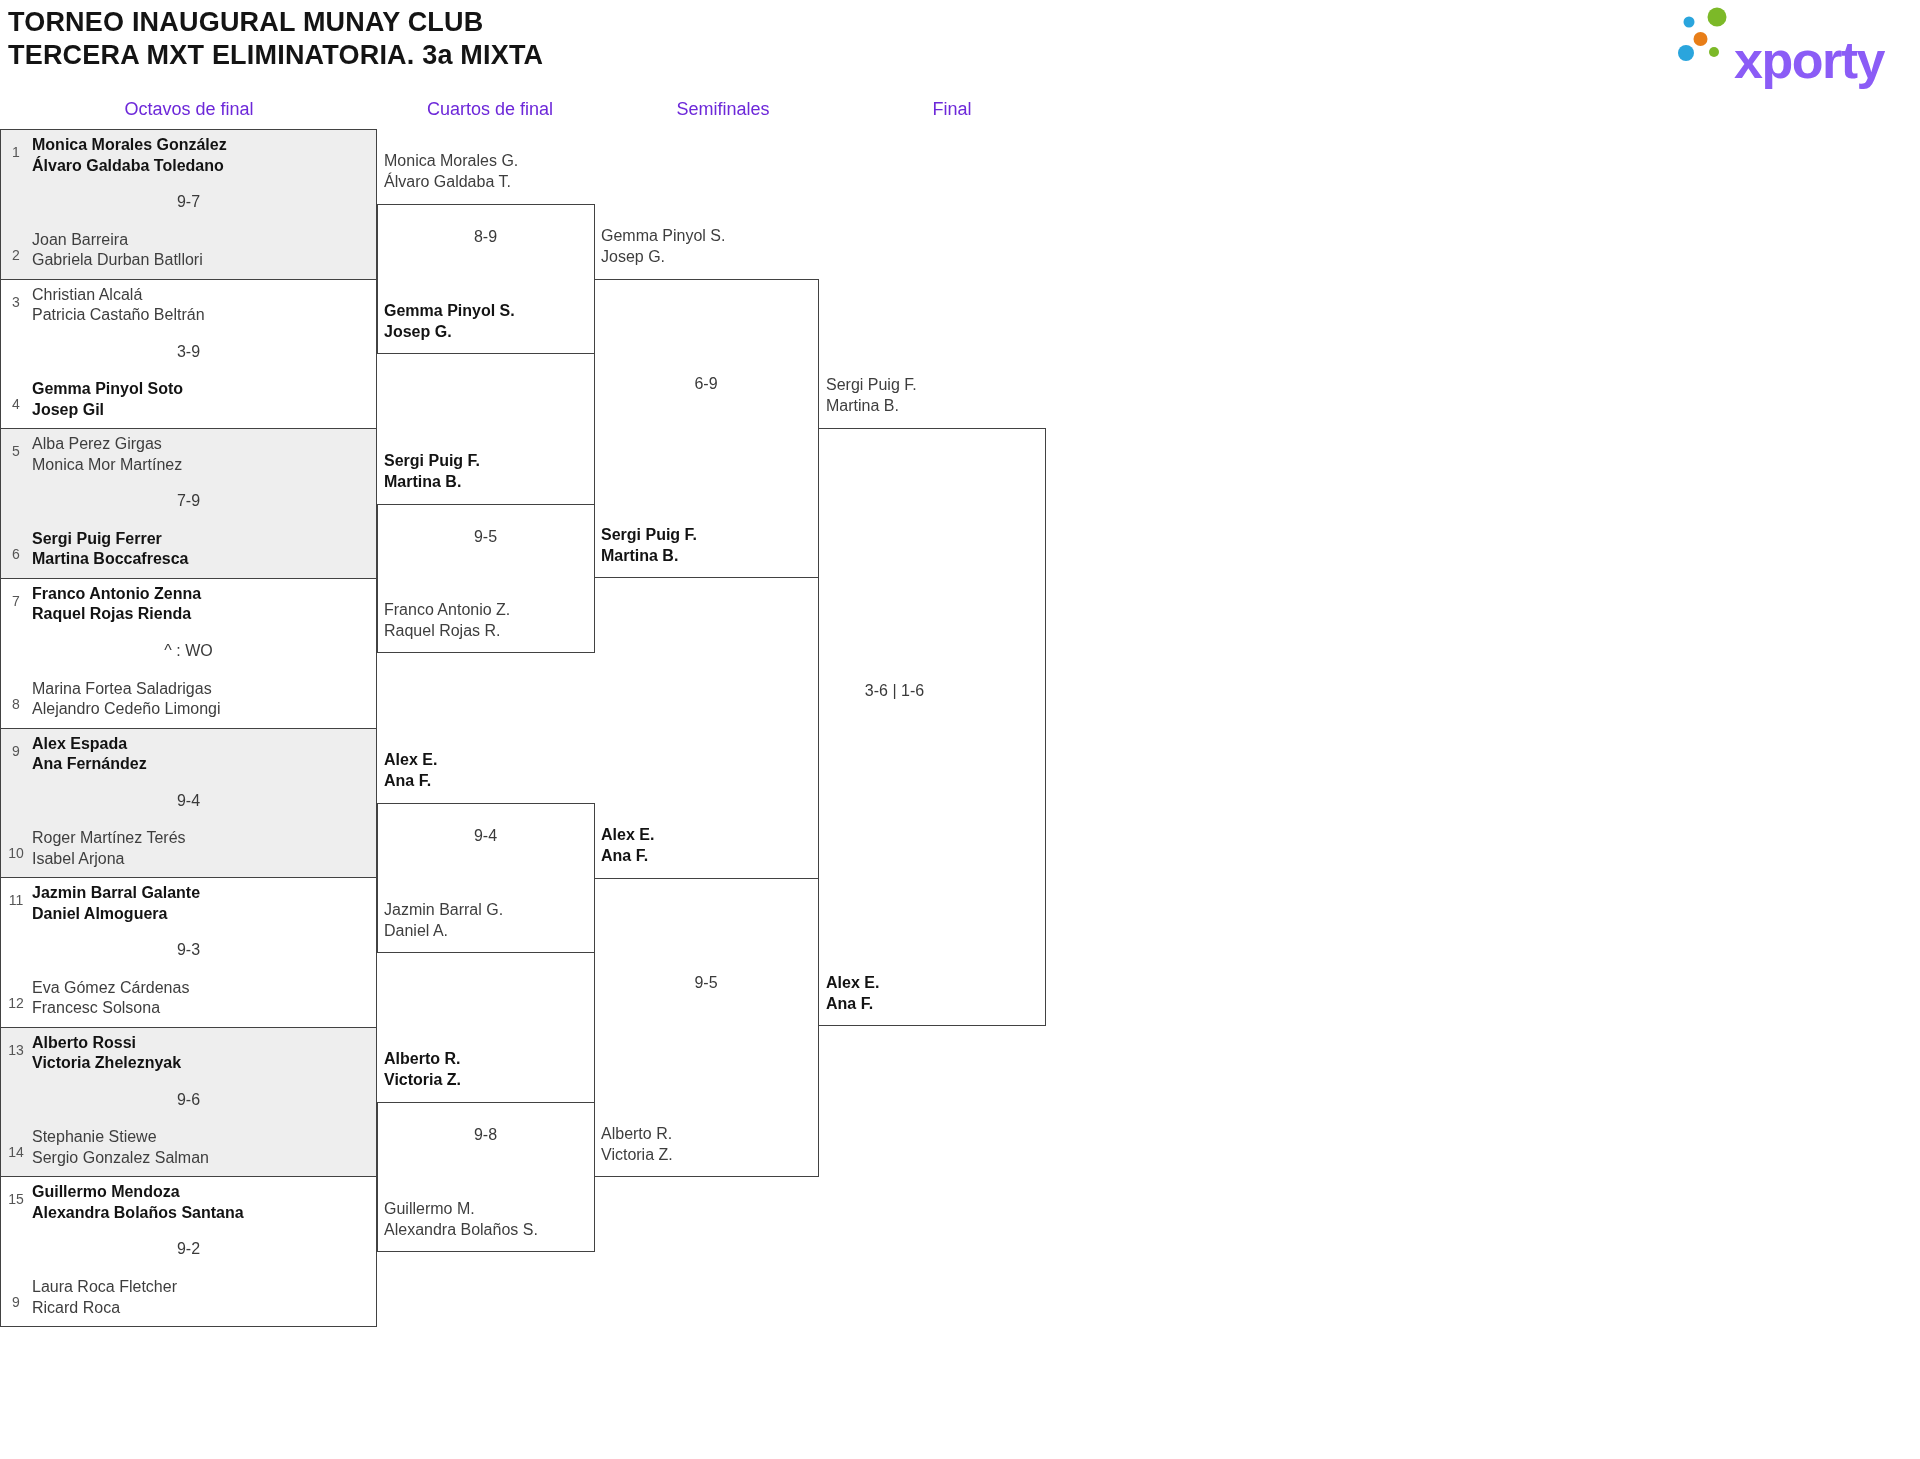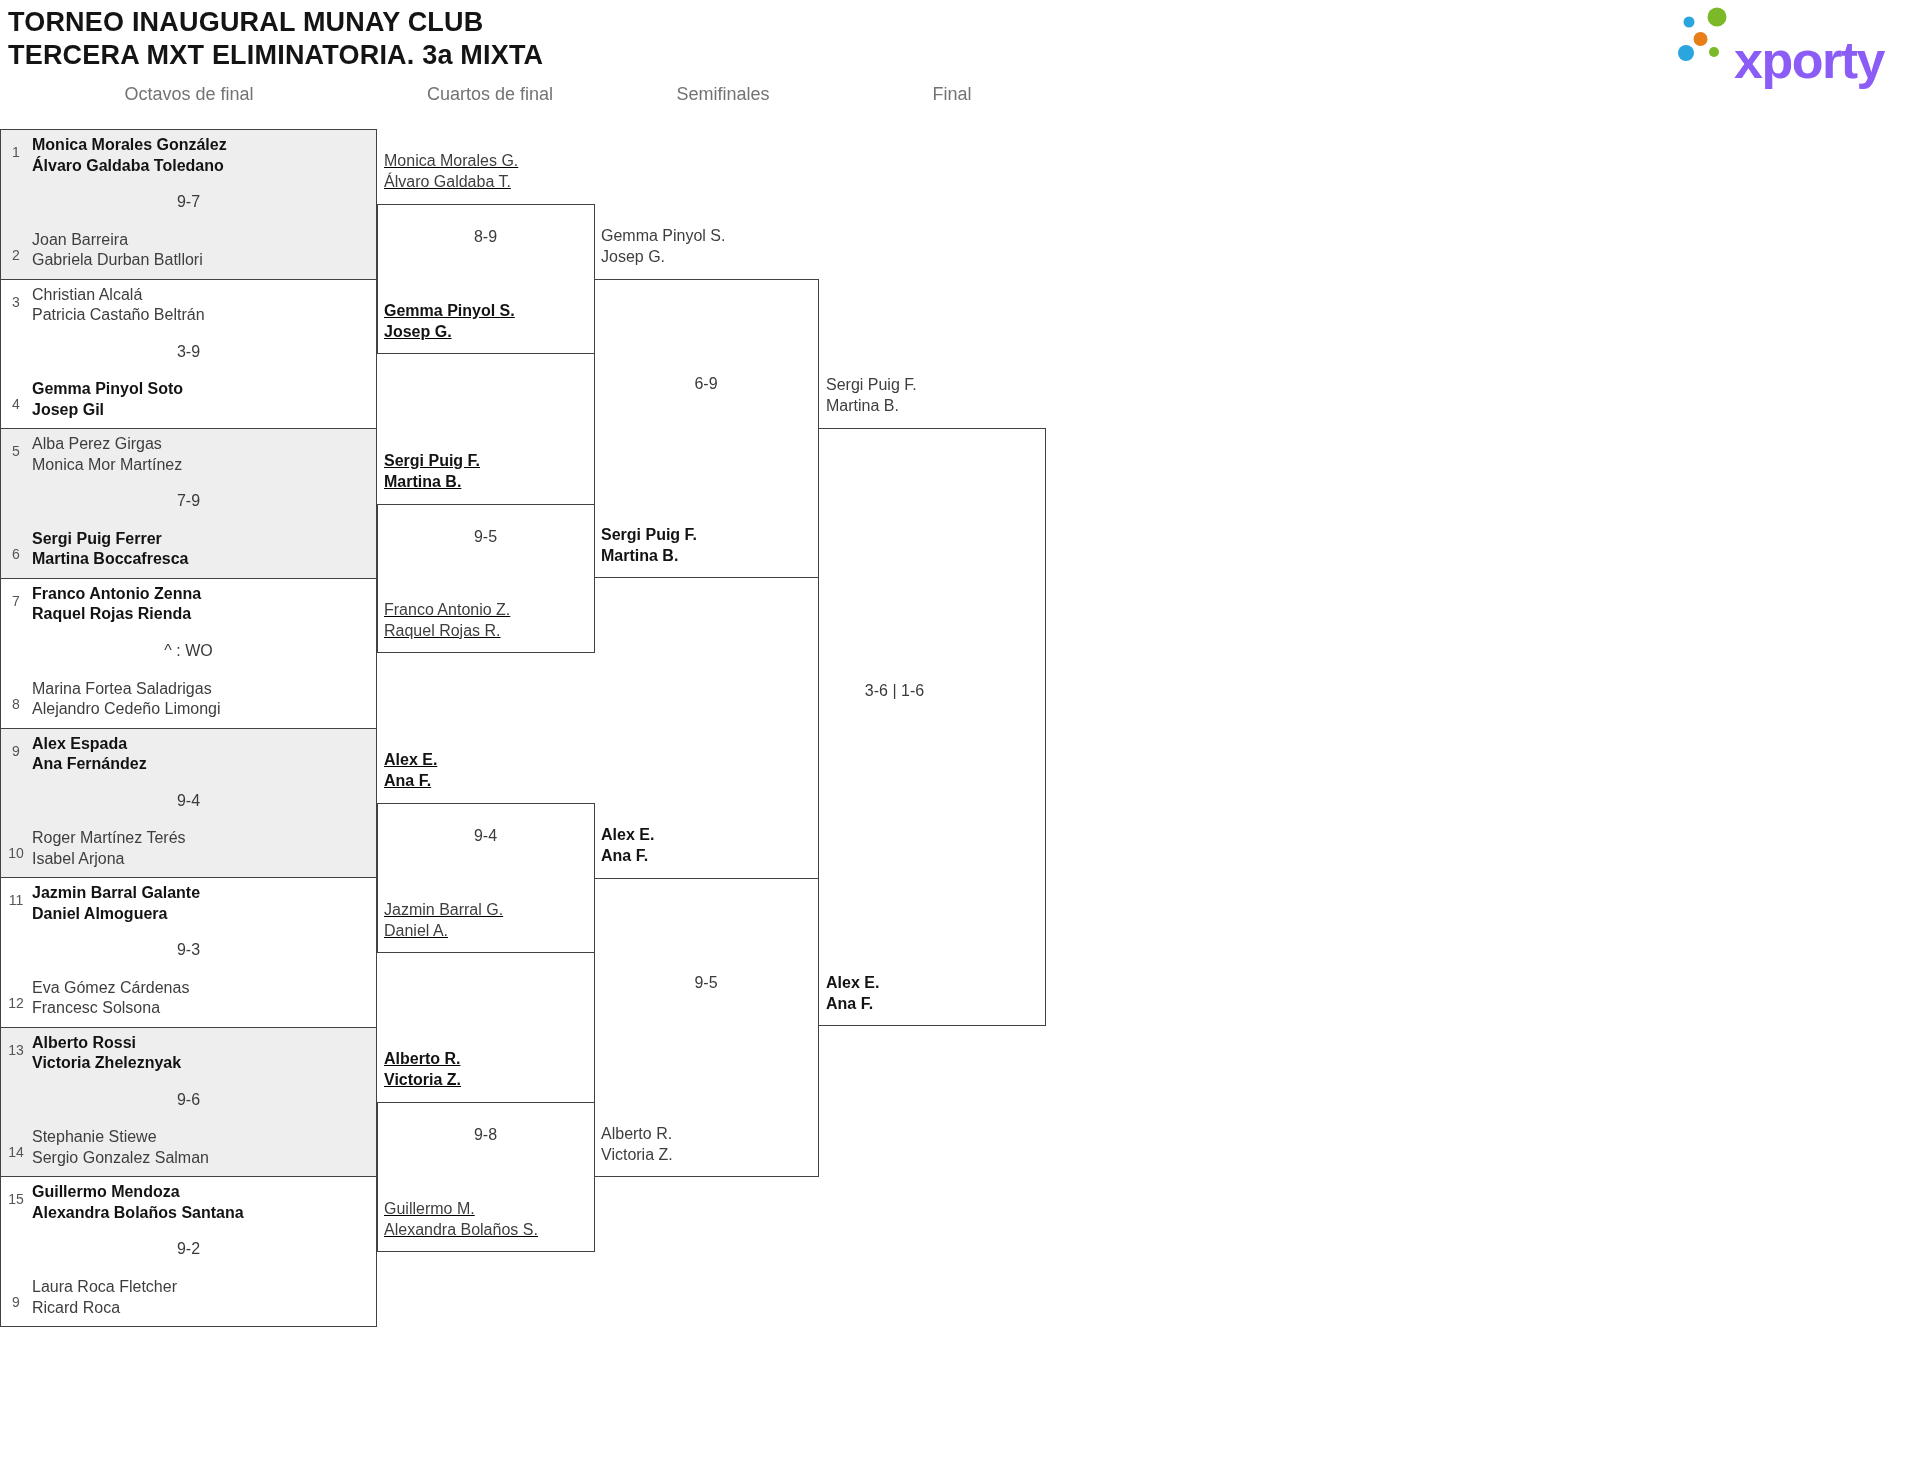--- a/index.html
+++ b/index.html
@@ -4,21 +4,21 @@
 <style>
   * { margin:0; padding:0; box-sizing:border-box; }
   html,body { background:#ffffff; }
   .page {
     position:relative; width:1920px; height:1459px; background:#ffffff;
     font-family:"Liberation Sans", sans-serif; overflow:hidden;
   }
   .title-block { position:absolute; left:8px; top:6px; }
   .title-line { font-size:27px; font-weight:700; color:#141414; line-height:33px; letter-spacing:.2px; white-space:nowrap; }
 
-  .round-header { position:absolute; top:84px; transform:translateX(-50%); font-size:18px; color:#737373; white-space:nowrap; }
+  .round-header { position:absolute; top:99px; transform:translateX(-50%); font-size:18px; color:#6d28d9; white-space:nowrap; }
   .rh-0 { left:189px; } .rh-1 { left:490px; } .rh-2 { left:723px; } .rh-3 { left:952px; }
 
   
   .logo { position:absolute; left:1672px; top:4px; width:244px; height:78px; }
   .logo-dots { position:absolute; left:0; top:2px; }
   .logo-word { position:absolute; left:62px; top:10px; font-size:52px; line-height:60px; font-weight:700; letter-spacing:-1.5px; }
 
   
   .octavos {
     position:absolute; left:0; top:129px; width:377px; height:1198px;
@@ -44,21 +44,21 @@
   .qf2 { top:504px; height:149px; }
   .qf3 { top:803px; height:150px; }
   .qf4 { top:1102px; height:150px; }
   .sf { left:594px; width:225px; }
   .sf1 { top:279px; height:299px; }
   .sf2 { top:878px; height:299px; }
   .fbox { left:818px; top:428px; width:228px; height:598px; }
 
   
   .lbl { position:absolute; white-space:nowrap; }
-  .lbl-c1 { left:384px;text-decoration:underline; } .lbl-c2 { left:601px; } .lbl-c3 { left:826px; }
+  .lbl-c1 { left:384px; } .lbl-c2 { left:601px; } .lbl-c3 { left:826px; }
   .lbl-qf1-top { top:151px; } .lbl-qf1-bot { top:301px; }
   .lbl-qf2-top { top:451px; } .lbl-qf2-bot { top:600px; }
   .lbl-qf3-top { top:750px; } .lbl-qf3-bot { top:900px; }
   .lbl-qf4-top { top:1049px; } .lbl-qf4-bot { top:1199px; }
   .lbl-sf1-top { top:226px; } .lbl-sf1-bot { top:525px; }
   .lbl-sf2-top { top:825px; } .lbl-sf2-bot { top:1124px; }
   .lbl-f-top  { top:375px; } .lbl-f-bot  { top:973px; }
 
   .score-lbl { position:absolute; text-align:center; font-size:16px; color:#3a3a3a; }
   .score-qf { left:377px; width:217px; }

